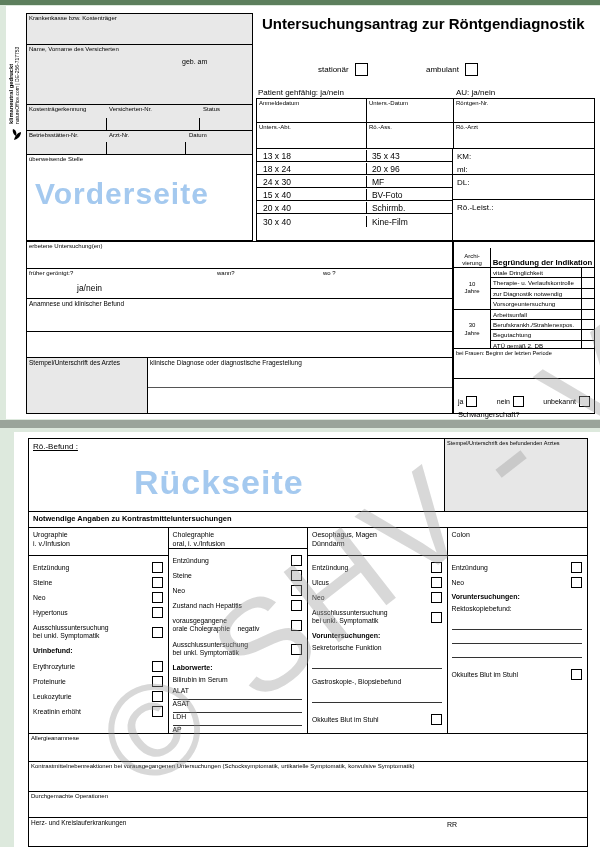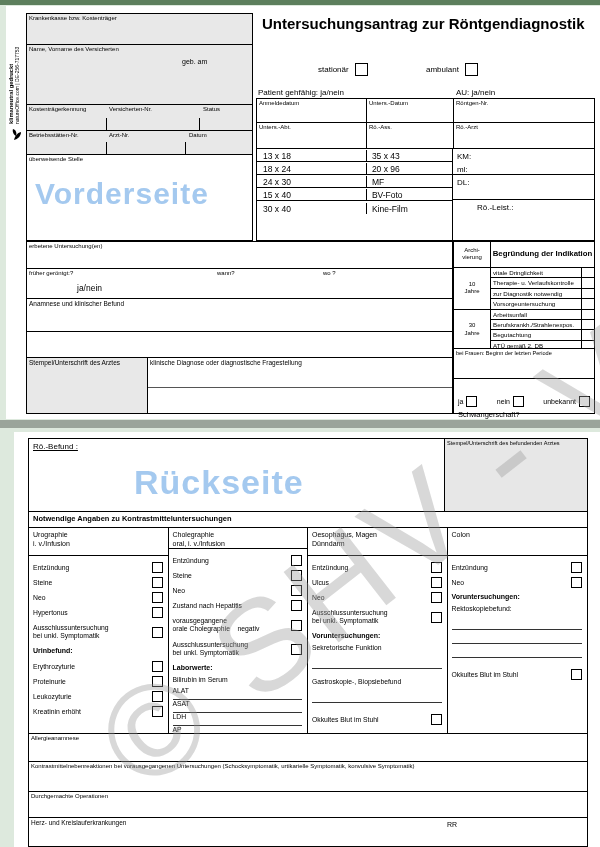--- a/index.html
+++ b/index.html
@@ -22,23 +22,23 @@
   .tick{position:absolute;bottom:0;width:1px;height:12px;background:#000;}
   
   .rowcells{display:flex;height:100%;}
   .rowcells>div{position:relative;border-right:1px solid #000;box-sizing:border-box;}
   .rowcells>div:last-child{border-right:none;}
   .film-row{display:flex;height:13px;border-bottom:1px solid #000;box-sizing:border-box;align-items:flex-end;}
   .film-row:last-child{border-bottom:none;}
   .film-c1{width:110px;font-size:8.5px;padding:1px 0 0 6px;box-sizing:border-box;}
   .film-c2{width:87px;font-size:8.5px;padding:1px 0 0 5px;border-left:1px solid #000;box-sizing:border-box;}
   .kmbox .sec{border-bottom:1px solid #000;box-sizing:border-box;padding:1px 0 0 4px;font-size:8px;line-height:13px;}
-  .kmbox .sec:last-child{border-bottom:none;margin-left:20px;}
+  .kmbox .sec:last-child{border-bottom:none;}
   
-  .ind-head{display:flex;height:25px;border-bottom:1px solid #000;}
+  .ind-head{display:flex;height:25px;border-bottom:1px solid #000;align-items:flex-end;}
   .ind-head .a{width:37px;border-right:1px solid #000;font-size:6px;text-align:center;padding-top:5px;line-height:1.2;box-sizing:border-box;}
   .ind-head .b{flex:1;font-size:7.8px;font-weight:bold;text-align:center;padding-top:7px;box-sizing:border-box;}
   .ind-body{display:flex;height:82px;}
   .ind-years{width:37px;border-right:1px solid #000;box-sizing:border-box;display:flex;flex-direction:column;}
   .ind-years>div{flex:1;display:flex;align-items:center;justify-content:center;font-size:6px;text-align:center;line-height:1.25;}
   .ind-years>div:first-child{border-bottom:1px solid #000;}
   .ind-years .yw{width:22px;}
   .ind-rows{flex:1;display:flex;flex-direction:column;}
   .ind-row{flex:1;display:flex;border-bottom:1px solid #000;box-sizing:border-box;}
   .ind-row:last-child{border-bottom:none;}
@@ -167,20 +167,24 @@
         </div>
         <div class="film-row">
           <div class="film-c1">24 x 30</div>
           <div class="film-c2">MF</div>
         </div>
         <div class="film-row">
           <div class="film-c1">15 x 40</div>
           <div class="film-c2">BV-Foto</div>
         </div>
         <div class="film-row">
+          <div class="film-c1">20 x 40</div>
+          <div class="film-c2">Schirmb.</div>
+        </div>
+        <div class="film-row">
           <div class="film-c1">30 x 40</div>
           <div class="film-c2">Kine-Film</div>
         </div>
       </div>
     <div class="bx no-t no-l kmbox" style="left:447px;top:143px;width:142px;height:92px;">
       <div class="sec" style="height:26px;"><span>KM:</span><br><span>ml:</span></div>
       <div class="sec" style="height:25px;"><span>DL:</span></div>
       <div class="sec" style="height:37px;"><span>Rö.-Leist.:</span></div>
     </div>
 

